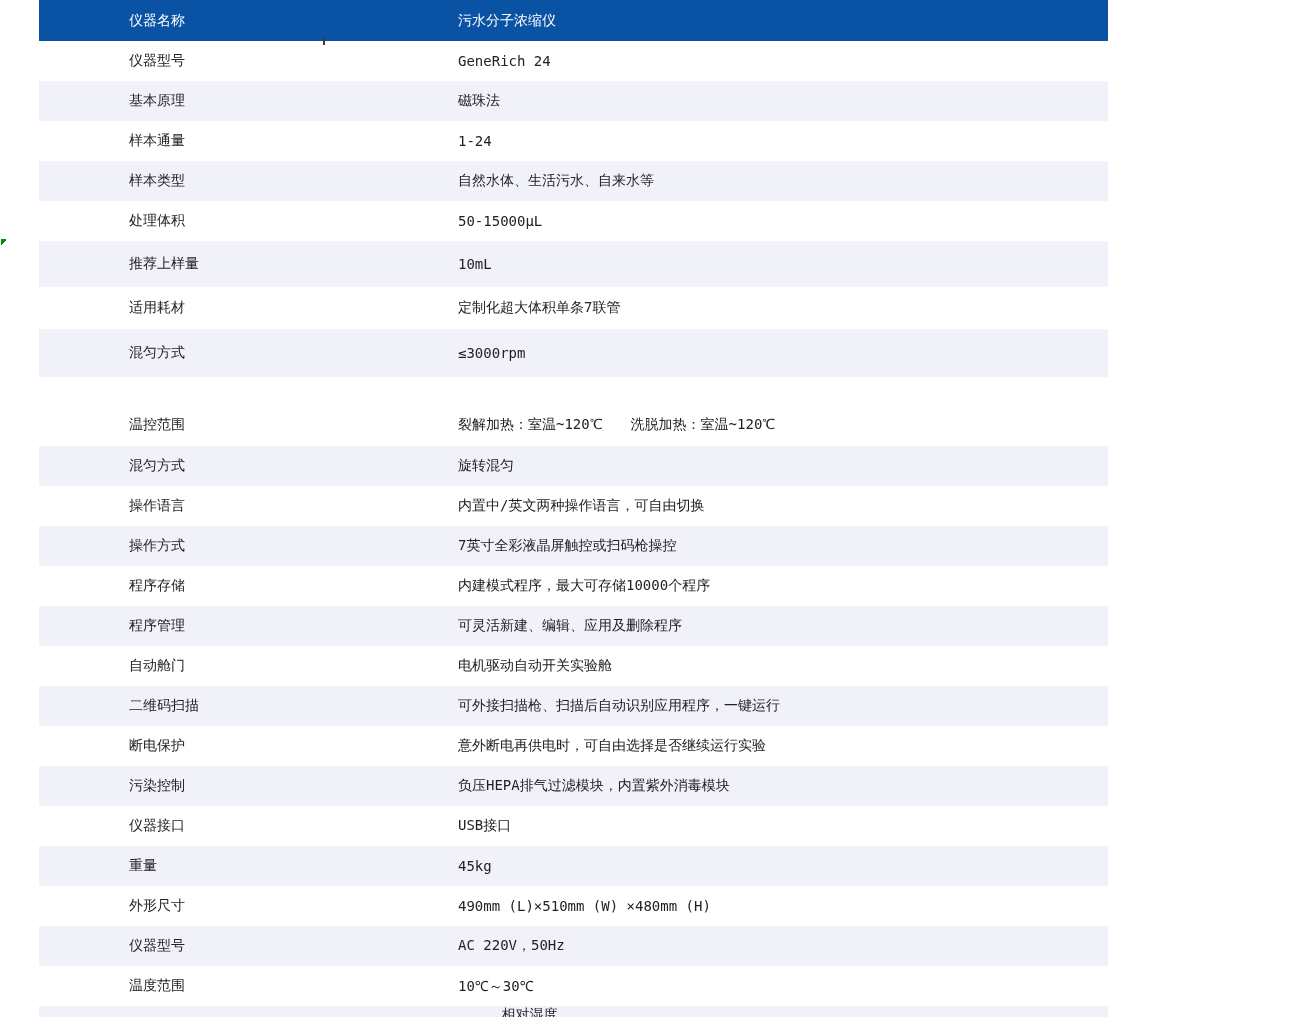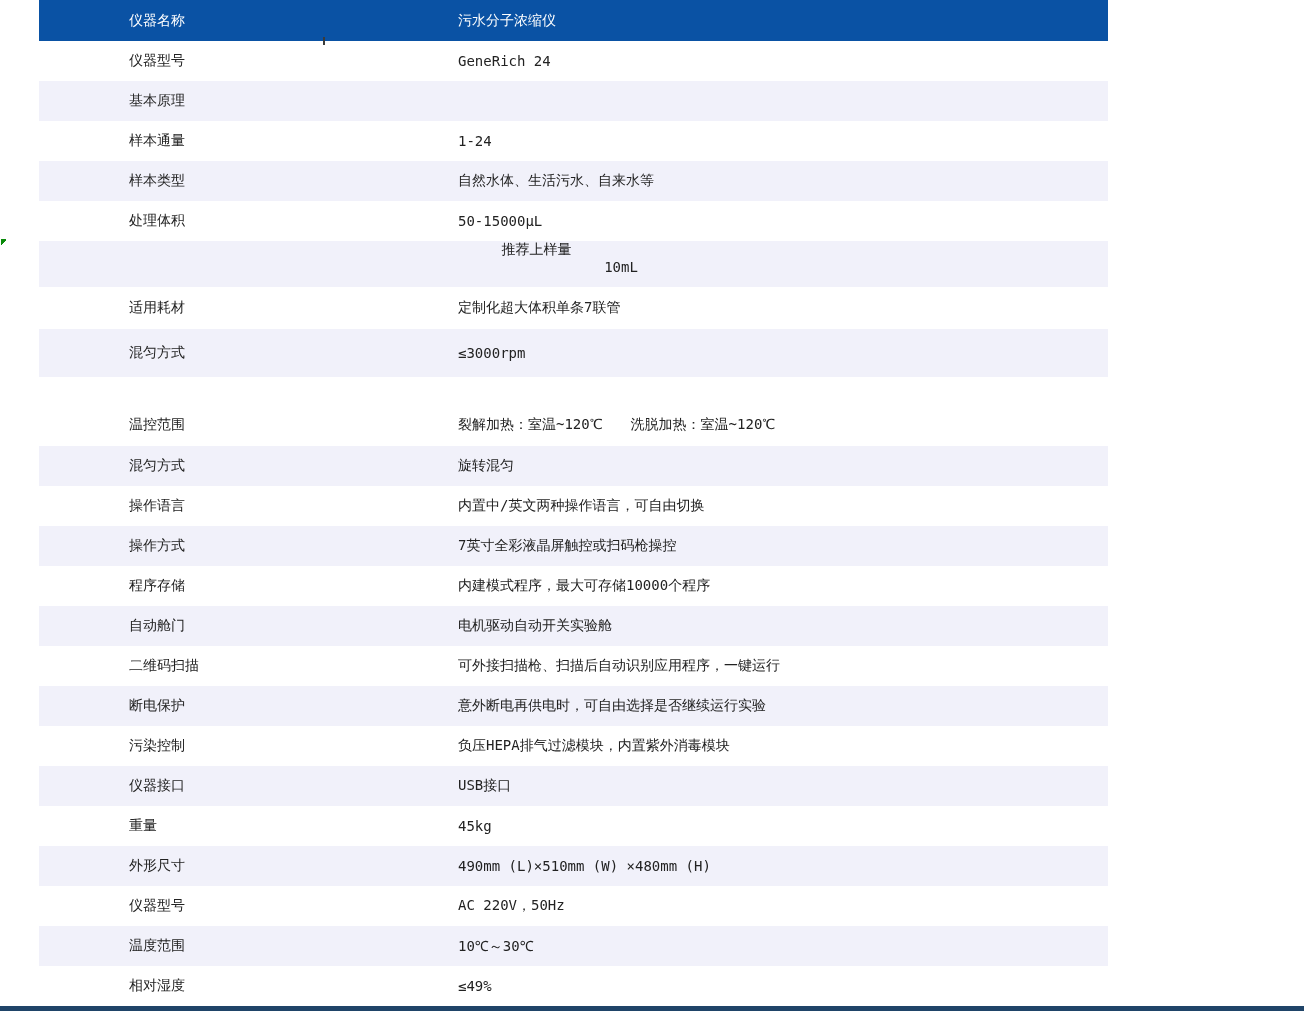--- a/index.html
+++ b/index.html
@@ -19,21 +19,21 @@
     font-family:"DejaVu Sans Mono","Liberation Mono",monospace;
     font-size:14px;color:var(--body-text);
   }
   .page{position:relative;width:1304px;}
   .spec-table{width:1108px;padding-left:39px;}
   .row{display:flex;align-items:center;height:40px;background:var(--row-bg);}
   .row .cell-label{width:324px;padding-left:90px;flex:none;overflow:hidden;white-space:pre;}
   .row .cell-value{flex:1;padding-left:95px;overflow:hidden;white-space:pre;}
   .header-row{background:var(--header-bg);color:var(--header-text);height:41px;}
   .table-body .row:nth-child(even){background:var(--row-alt-bg);}
-  .table-body .row:nth-child(6){height:46px;flex-direction:column;}
+  .table-body .row:nth-child(6){height:46px;}
   .table-body .row:nth-child(7){height:42px;}
   .table-body .row:nth-child(8){height:48px;}
   .table-body .row:nth-child(9){height:42px;margin-top:27px;}
   .table-body .row:nth-child(24){height:32px;flex-direction:column;}
   .bottom-bar{width:1304px;height:5px;background:var(--bottom-bar);}
   .divider-tick{
     position:absolute;left:323px;top:37px;width:2px;height:8px;
     background:var(--tick-color);
   }
   .corner-marker{
@@ -54,20 +54,21 @@
     </div>
 
     <div class="table-body">
   <div class="row">
     <div class="cell-label">仪器型号</div>
     <div class="cell-value">GeneRich 24</div>
   </div>
 
   <div class="row">
     <div class="cell-label">基本原理</div>
+    <div class="cell-value">磁珠法</div>
   </div>
 
   <div class="row">
     <div class="cell-label">样本通量</div>
     <div class="cell-value">1-24</div>
   </div>
 
   <div class="row">
     <div class="cell-label">样本类型</div>
     <div class="cell-value">自然水体、生活污水、自来水等</div>
@@ -111,20 +112,24 @@
   <div class="row">
     <div class="cell-label">操作方式</div>
     <div class="cell-value">7英寸全彩液晶屏触控或扫码枪操控</div>
   </div>
 
   <div class="row">
     <div class="cell-label">程序存储</div>
     <div class="cell-value">内建模式程序，最大可存储10000个程序</div>
   </div>
 
+  <div class="row">
+    <div class="cell-label">程序管理</div>
+    <div class="cell-value">可灵活新建、编辑、应用及删除程序</div>
+  </div>
 
   <div class="row">
     <div class="cell-label">自动舱门</div>
     <div class="cell-value">电机驱动自动开关实验舱</div>
   </div>
 
   <div class="row">
     <div class="cell-label">二维码扫描</div>
     <div class="cell-value">可外接扫描枪、扫描后自动识别应用程序，一键运行</div>
   </div>

